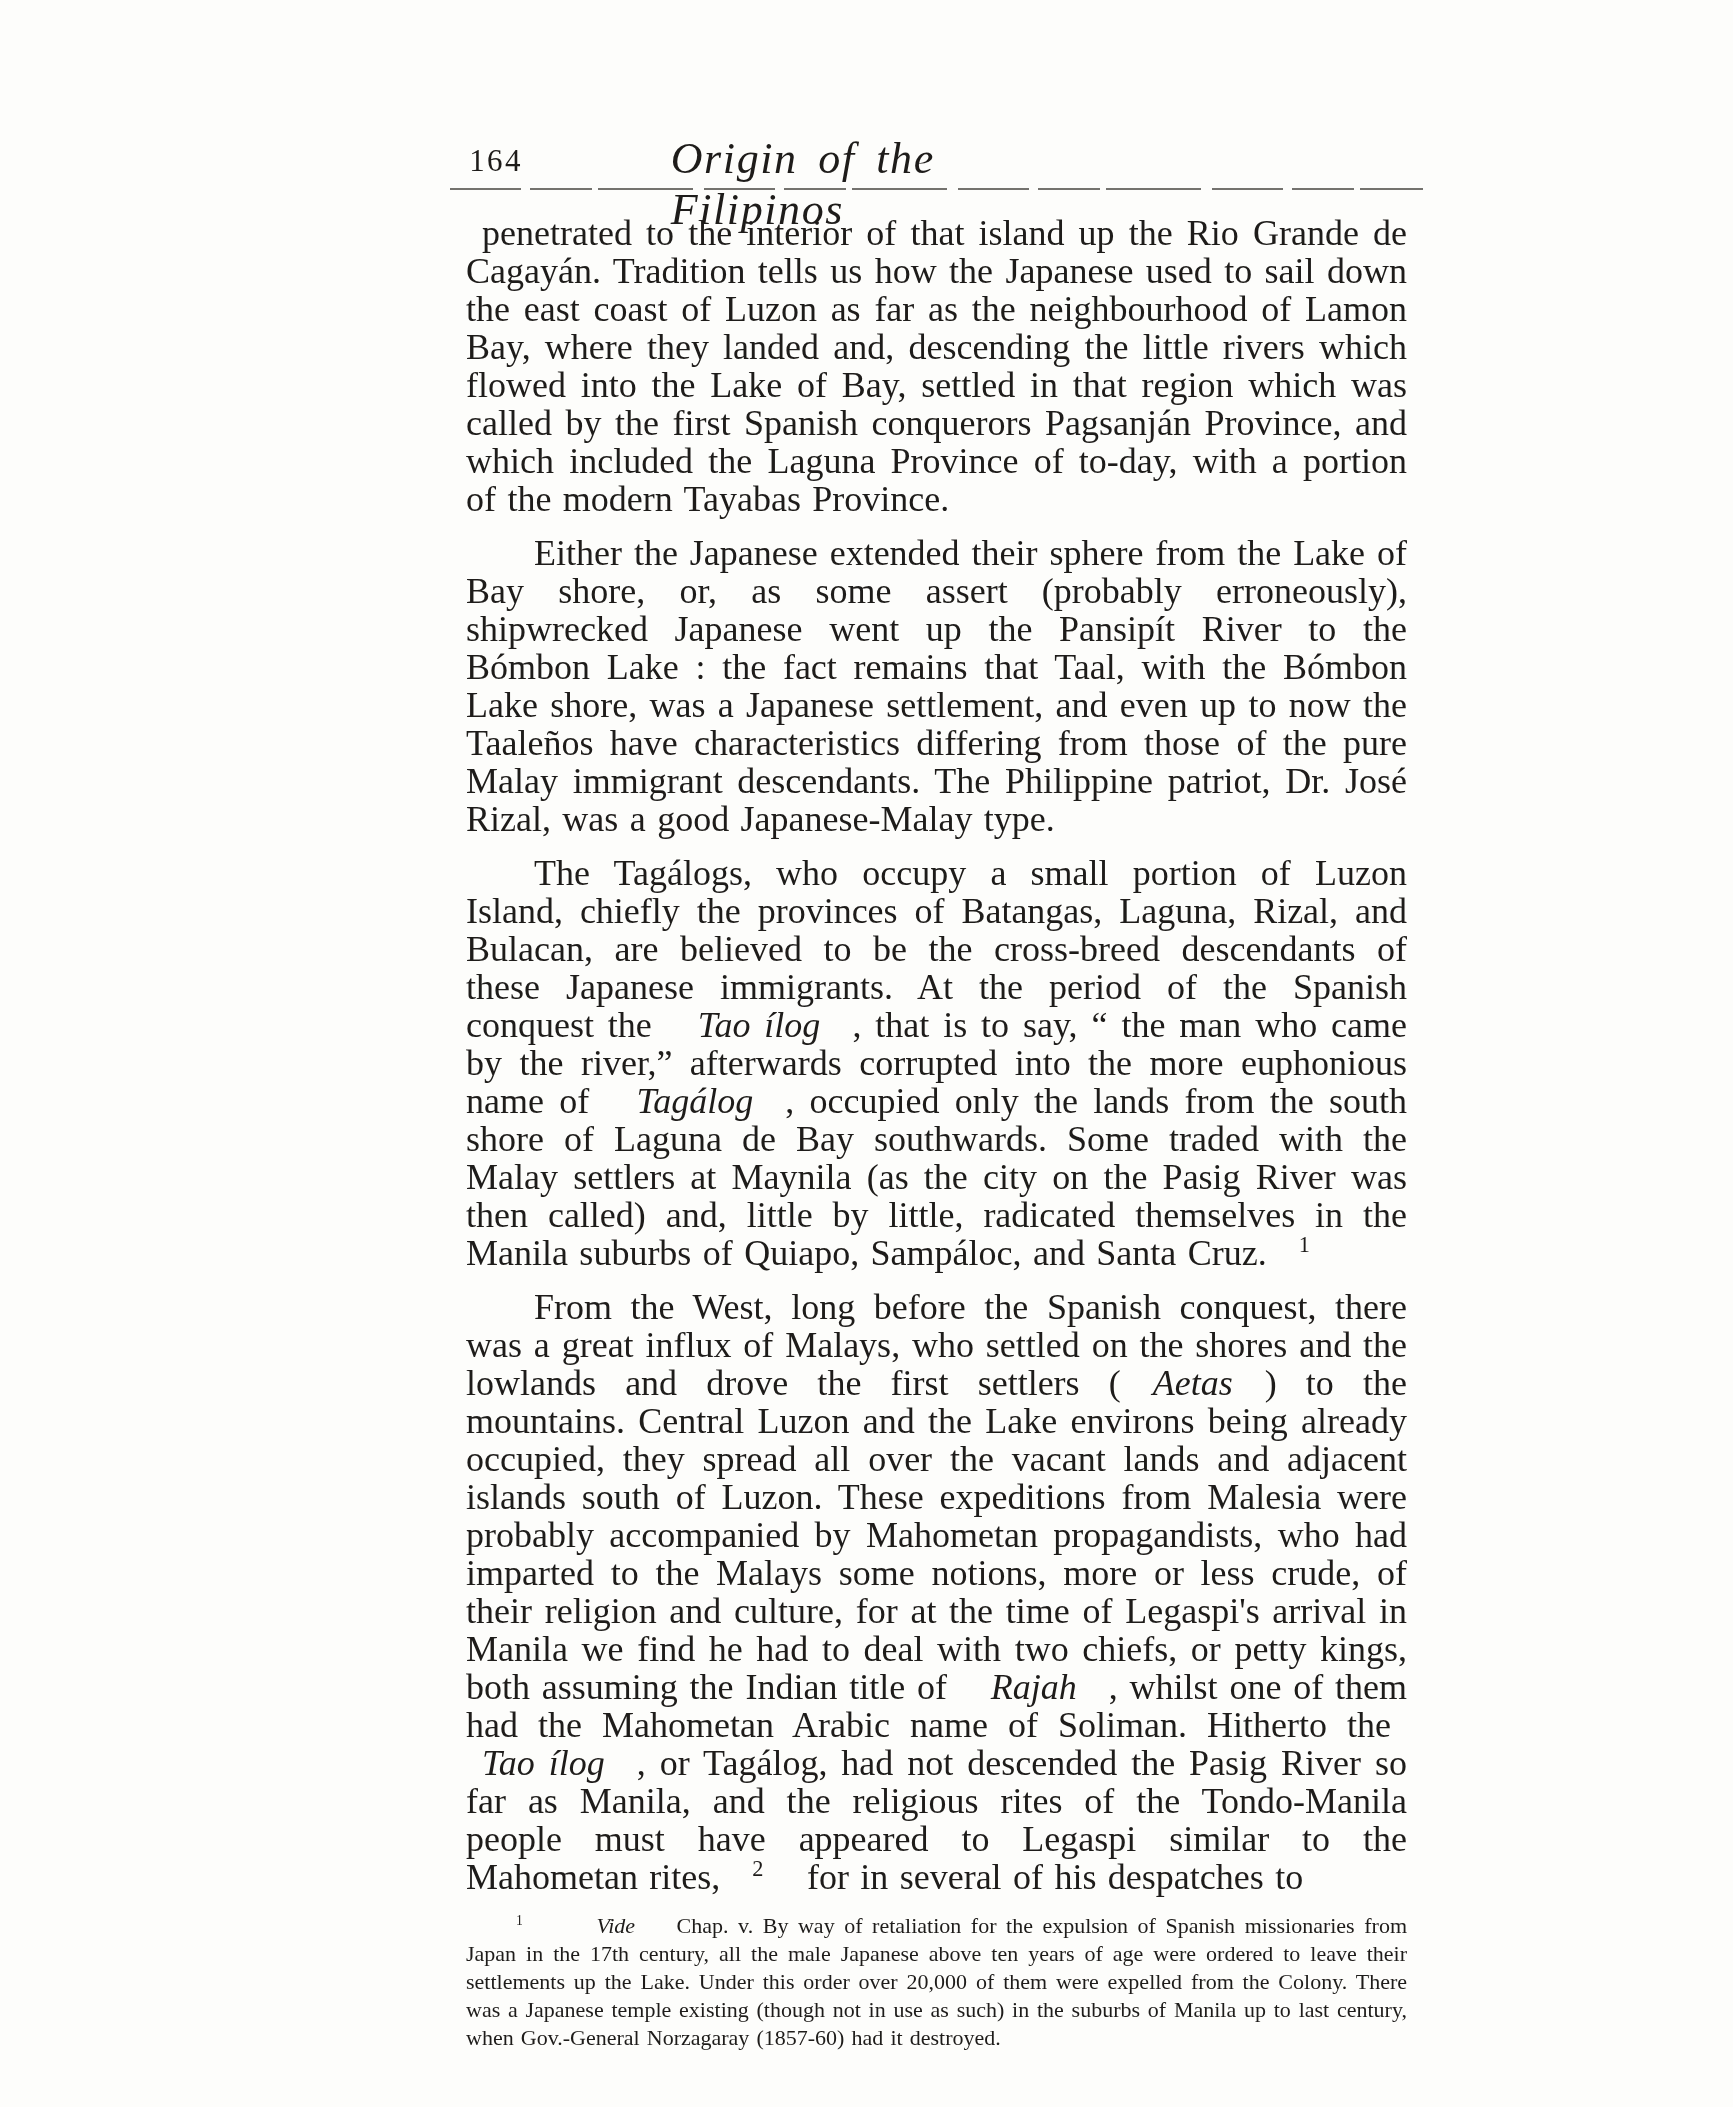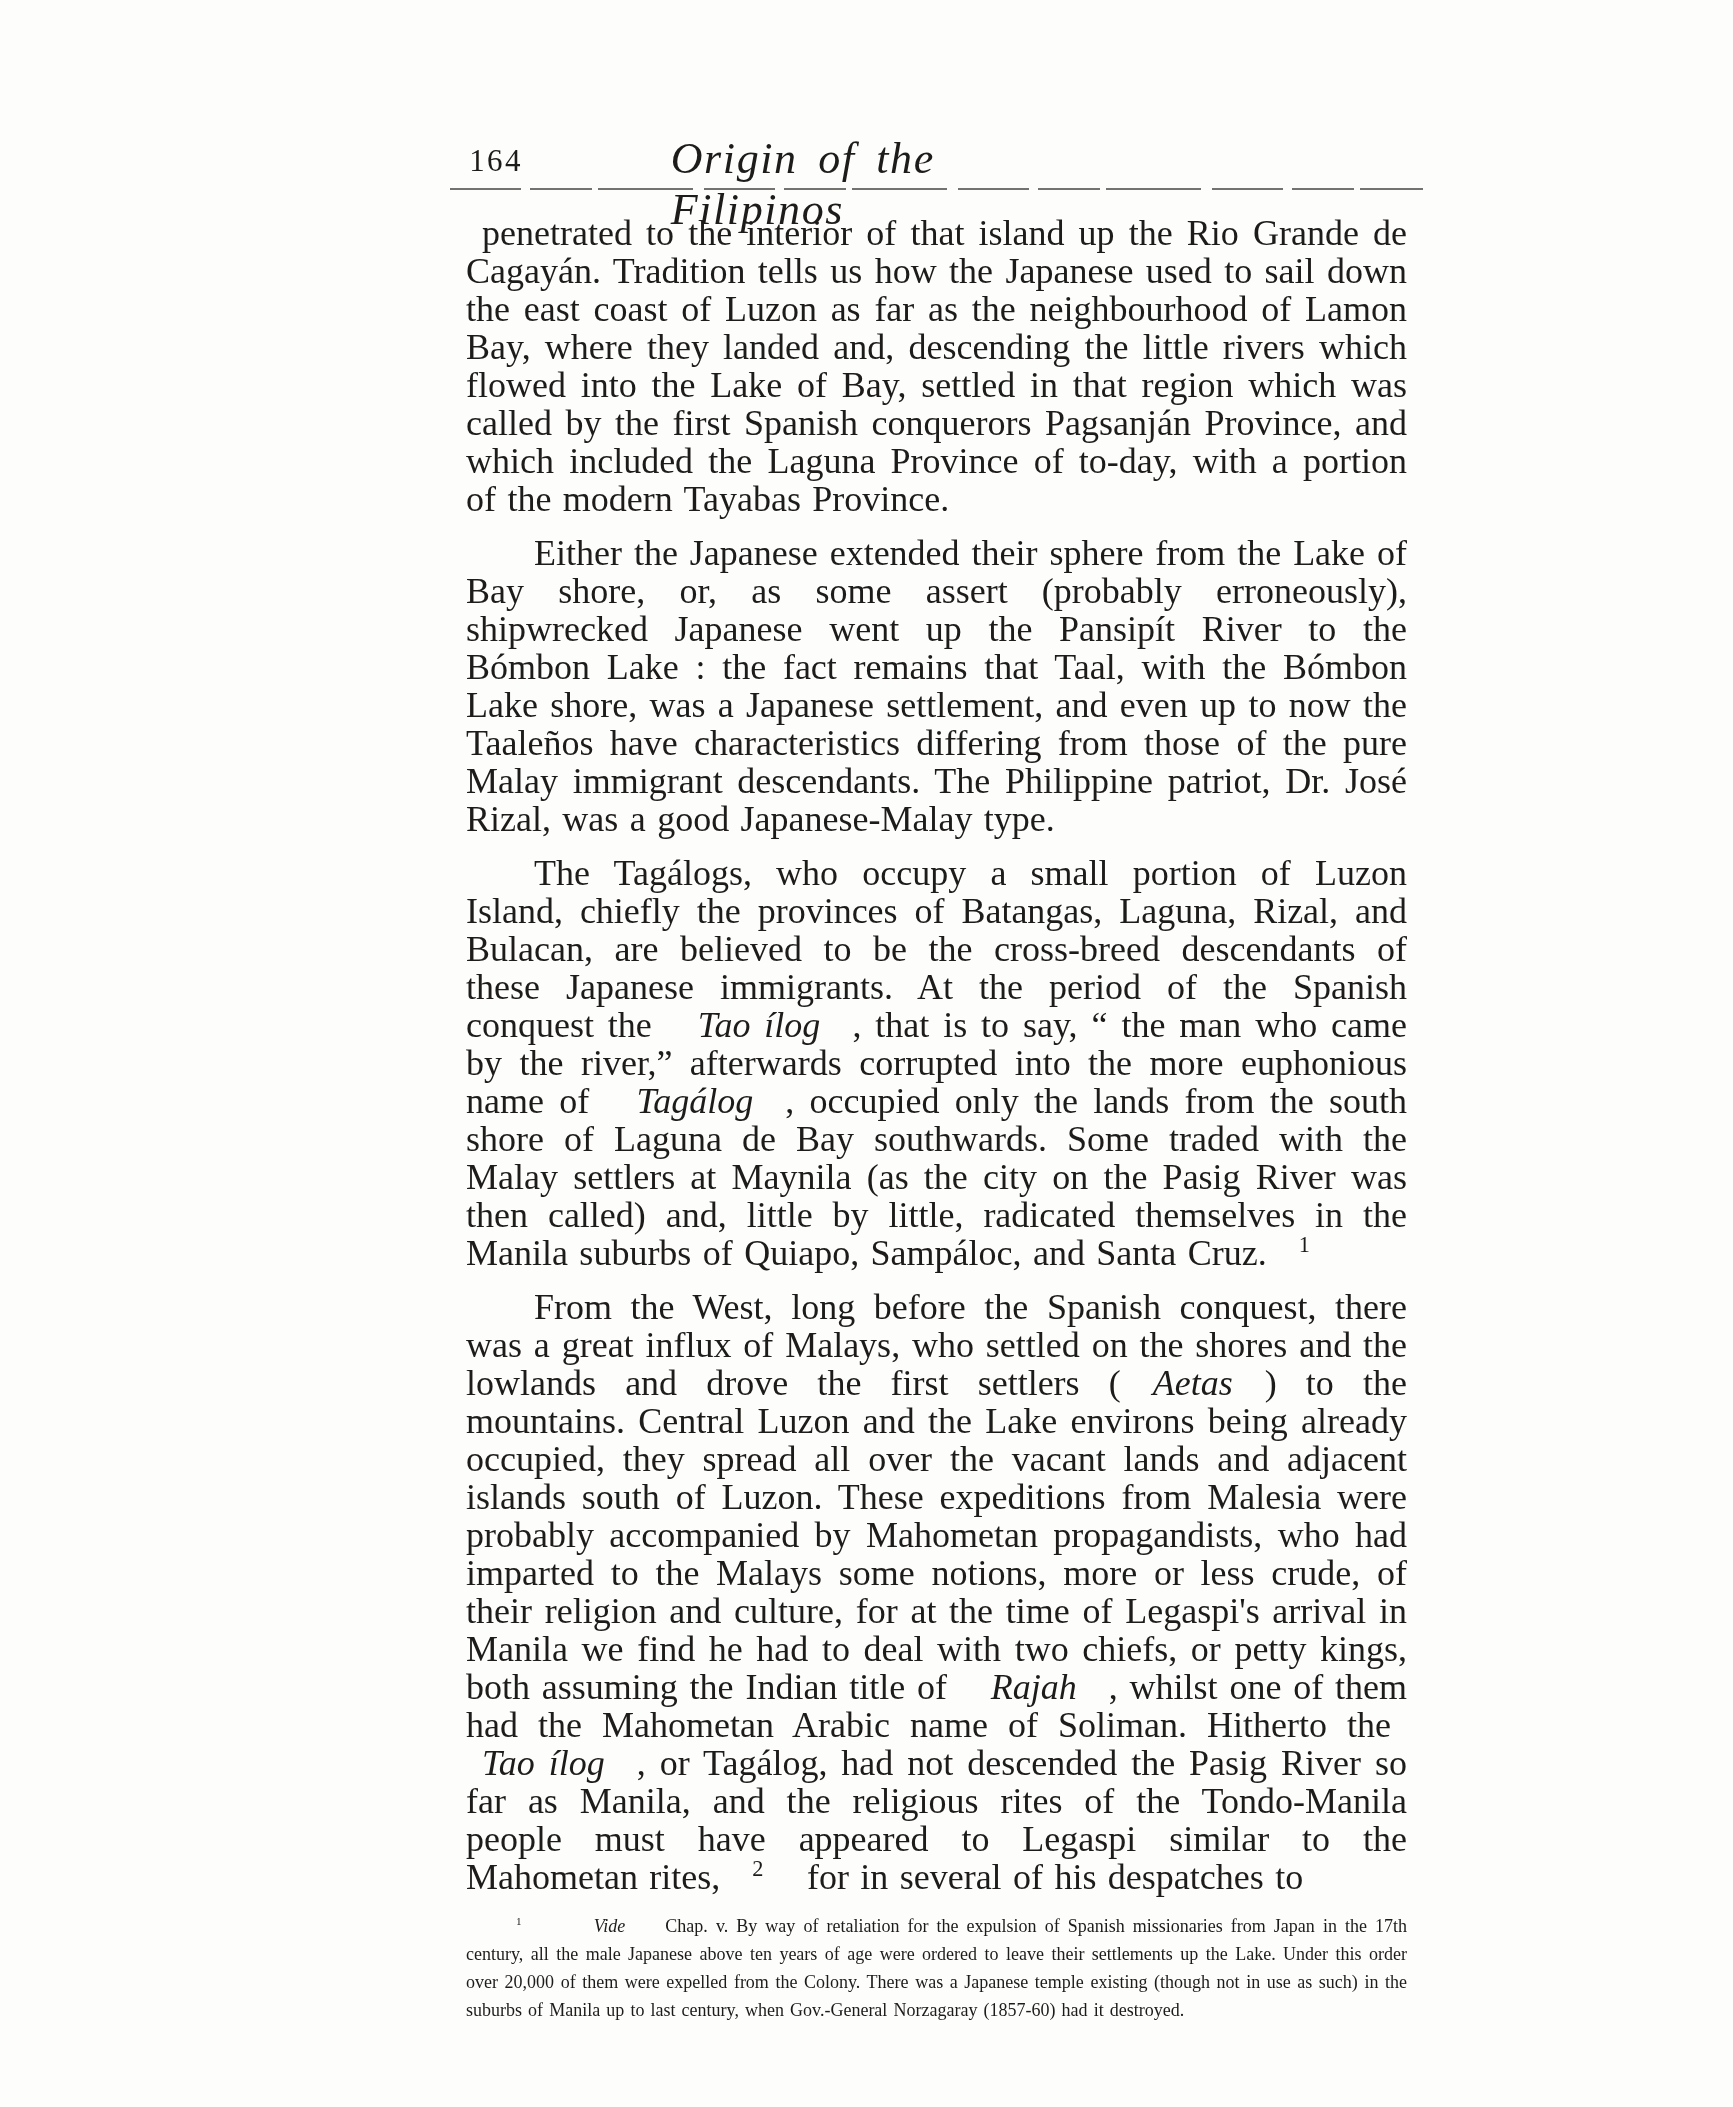--- a/index.html
+++ b/index.html
@@ -70,21 +70,21 @@
   .para { text-align: justify; }
   .para.indent { text-indent: 52px; }
   sup {
     font-size: 0.62em;
     vertical-align: super;
     line-height: 0;
   }
   em { font-style: italic; }
   .footnotes {
     margin-top: 13px;
-    font-size: 18px;
+    font-size: 22px;
     line-height: 28px;
     text-align: justify;
     word-spacing: 1.6px;
   }
   .footnote { text-indent: 34px; text-align: justify; }
 </style>
 </head>
 <body>
 
 <div class="page">

